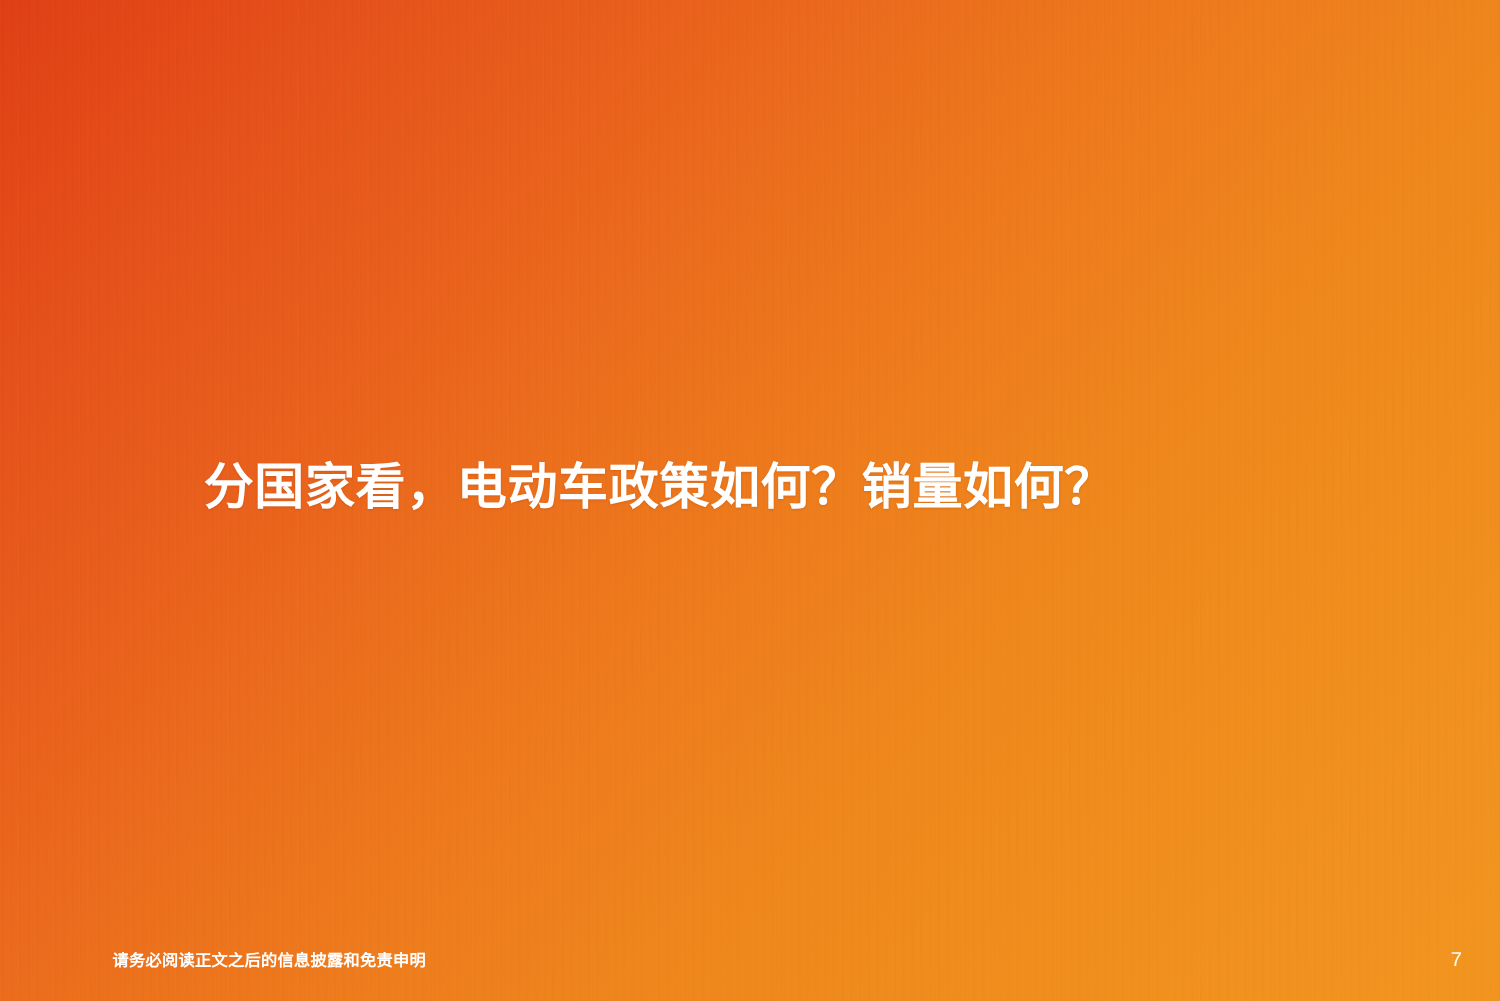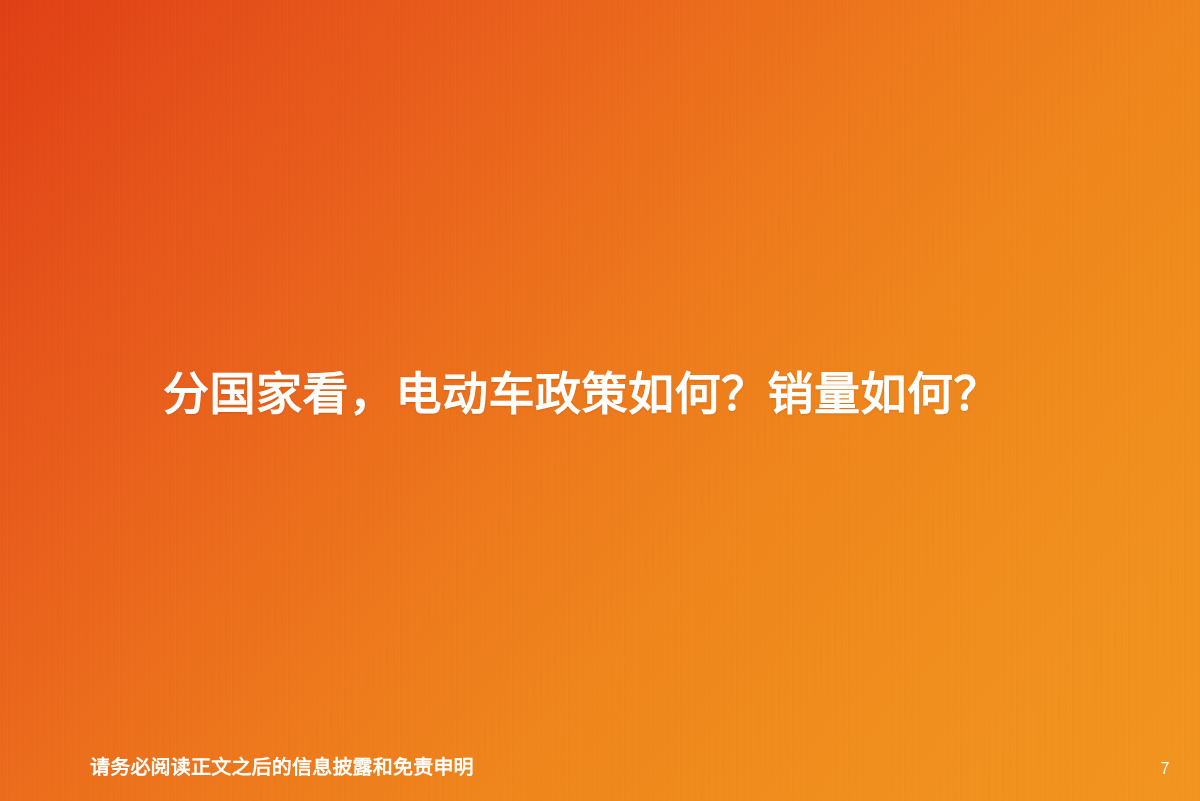--- a/index.html
+++ b/index.html
@@ -51,37 +51,37 @@
     );
     opacity: 0.75;
   }
 
   .slide-title {
     position: absolute;
     left: 163px;
     top: 333px;
     width: 940px;
     color: #FFFFFF;
-    font-family: Liberation Sans, sans-serif;
-    font-size: 46px;
+    font-family: Liberation Serif, serif;
+    font-size: 40px;
     font-weight: bold;
     line-height: 60px;
     letter-spacing: 0.5px;
     white-space: nowrap;
     z-index: 3;
     text-shadow: 0 1px 2px rgba(120, 40, 0, 0.18);
   }
 
   .footer-note {
     position: absolute;
     left: 90px;
     top: 759px;
     color: #FFFFFF;
-    font-family: Liberation Mono, monospace;
-    font-size: 20px;
+    font-family: Liberation Sans, sans-serif;
+    font-size: 13px;
     font-weight: bold;
     line-height: 20px;
     letter-spacing: 0.2px;
     white-space: nowrap;
     z-index: 3;
   }
 
   .page-number {
     position: absolute;
     left: 1148px;

